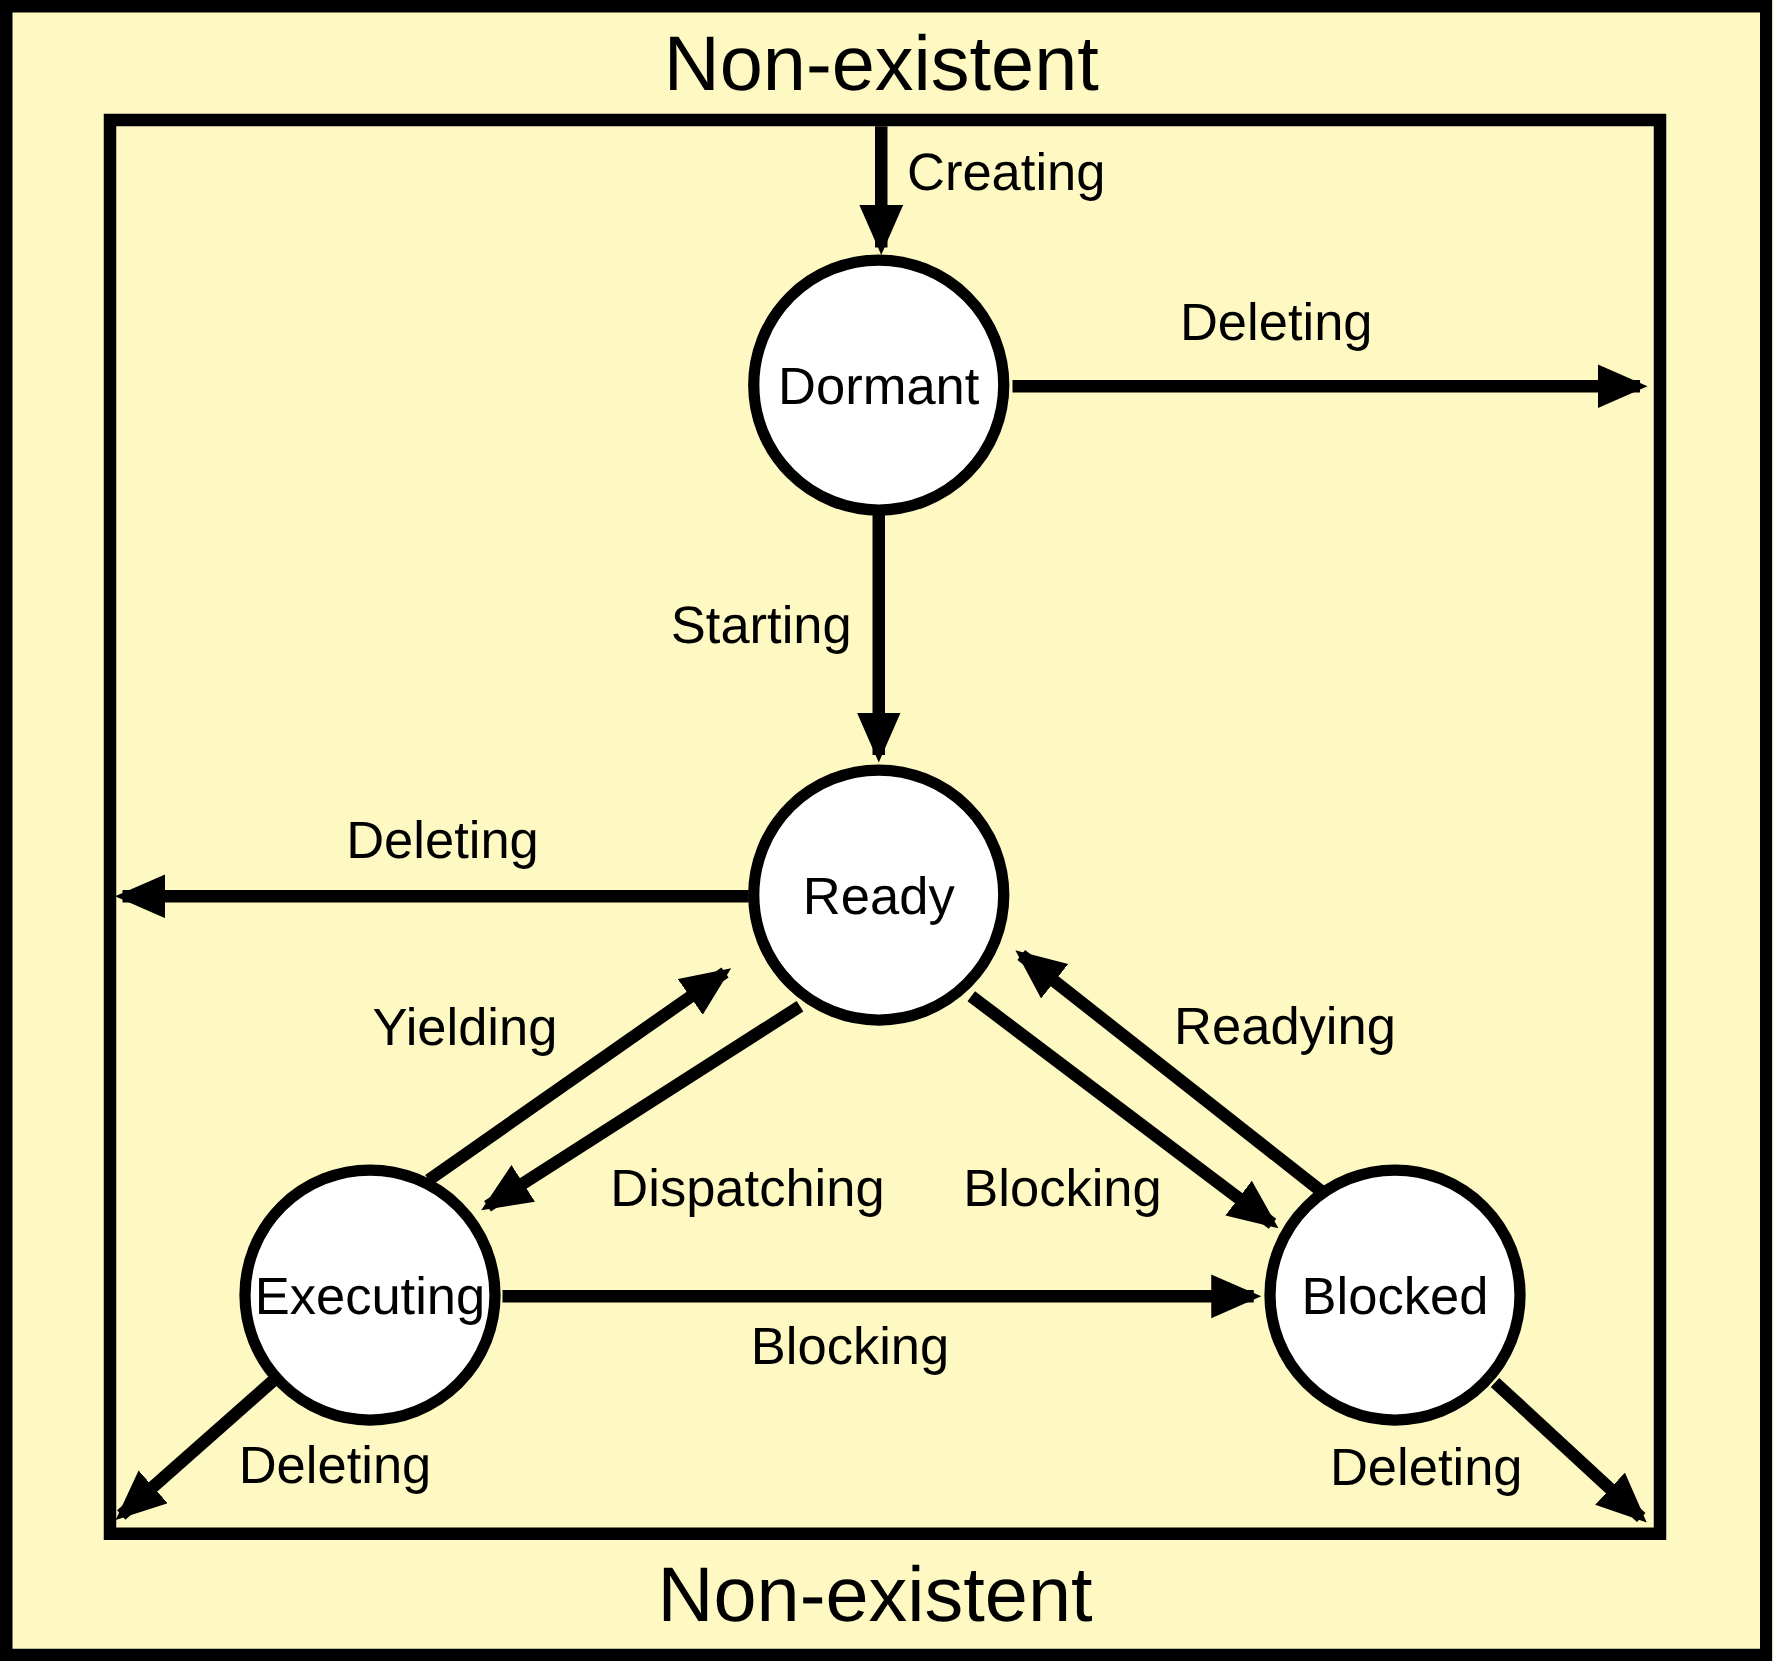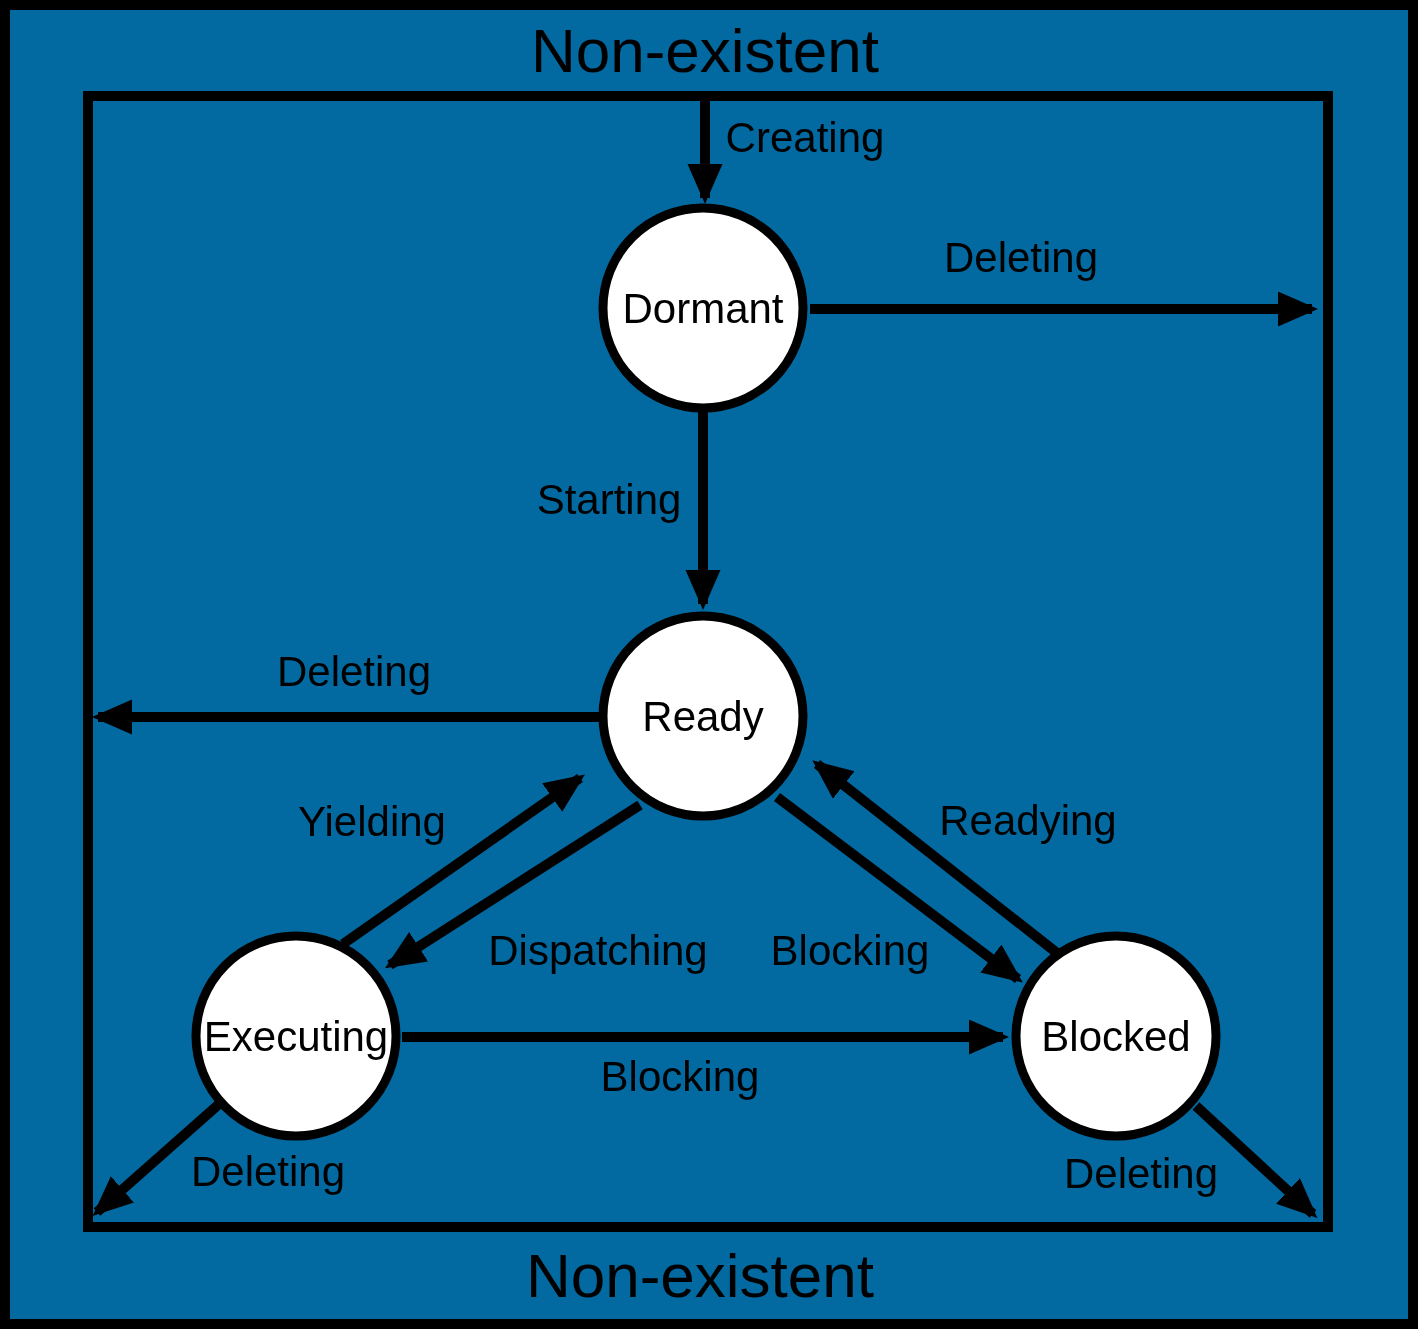--- a/index.html
+++ b/index.html
@@ -3,21 +3,21 @@
 <meta charset="utf-8">
 <style>
   html, body {
     margin: 0;
     padding: 0;
     background: #ffffff;
   }
   .diagram-wrap {
     width: 1418px;
     height: 1329px;
-    background: #0369a1;
+    background: #fef9c3;
   }
   svg { display: block; }
   text {
     font-family: "Liberation Sans", sans-serif;
     fill: #000000;
   }
   .region-label { font-size: 62px; }
   .node-label   { font-size: 42px; }
   .edge-label   { font-size: 42px; }
   .boundary {

